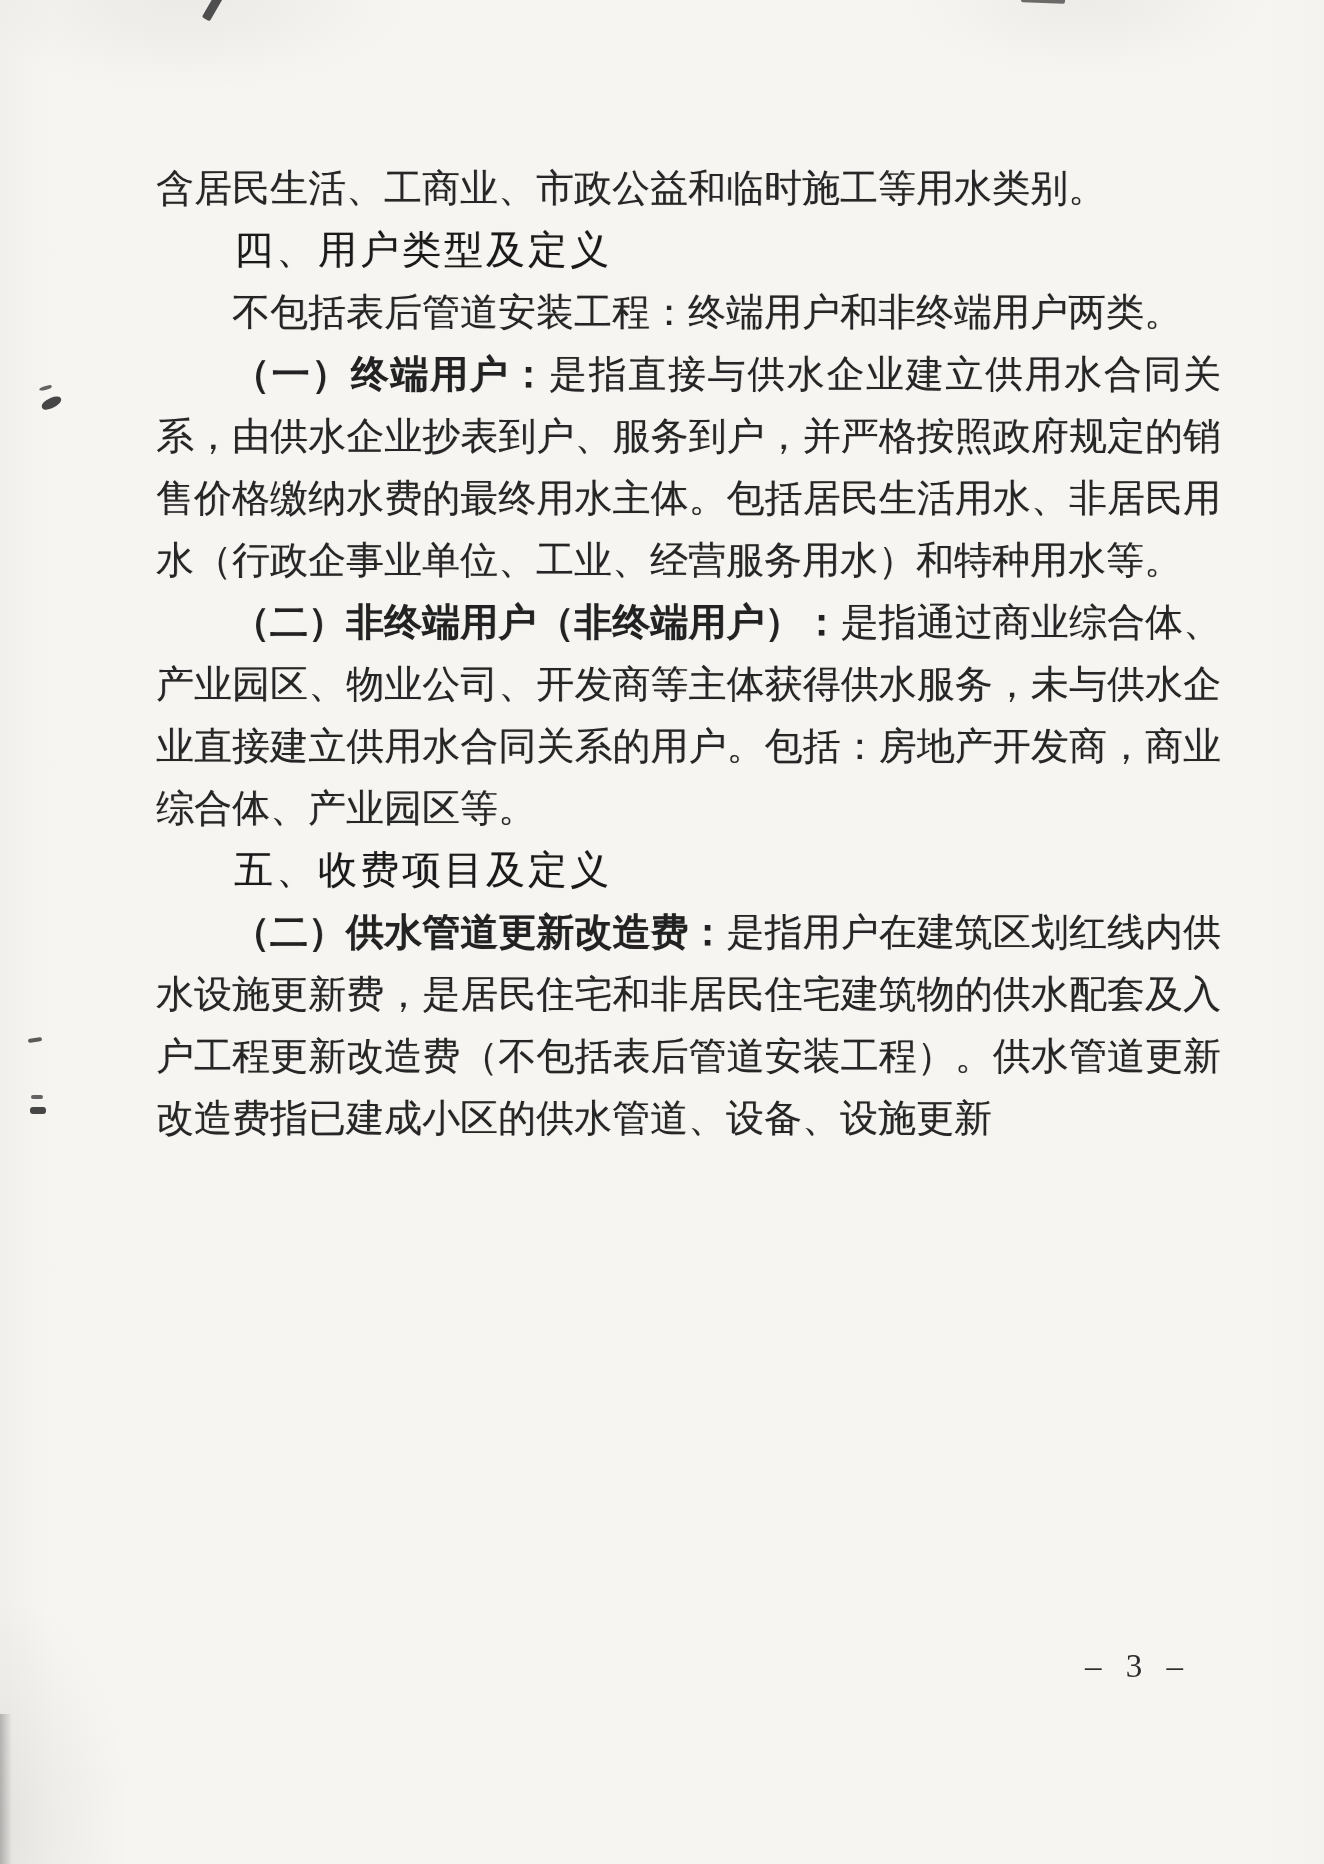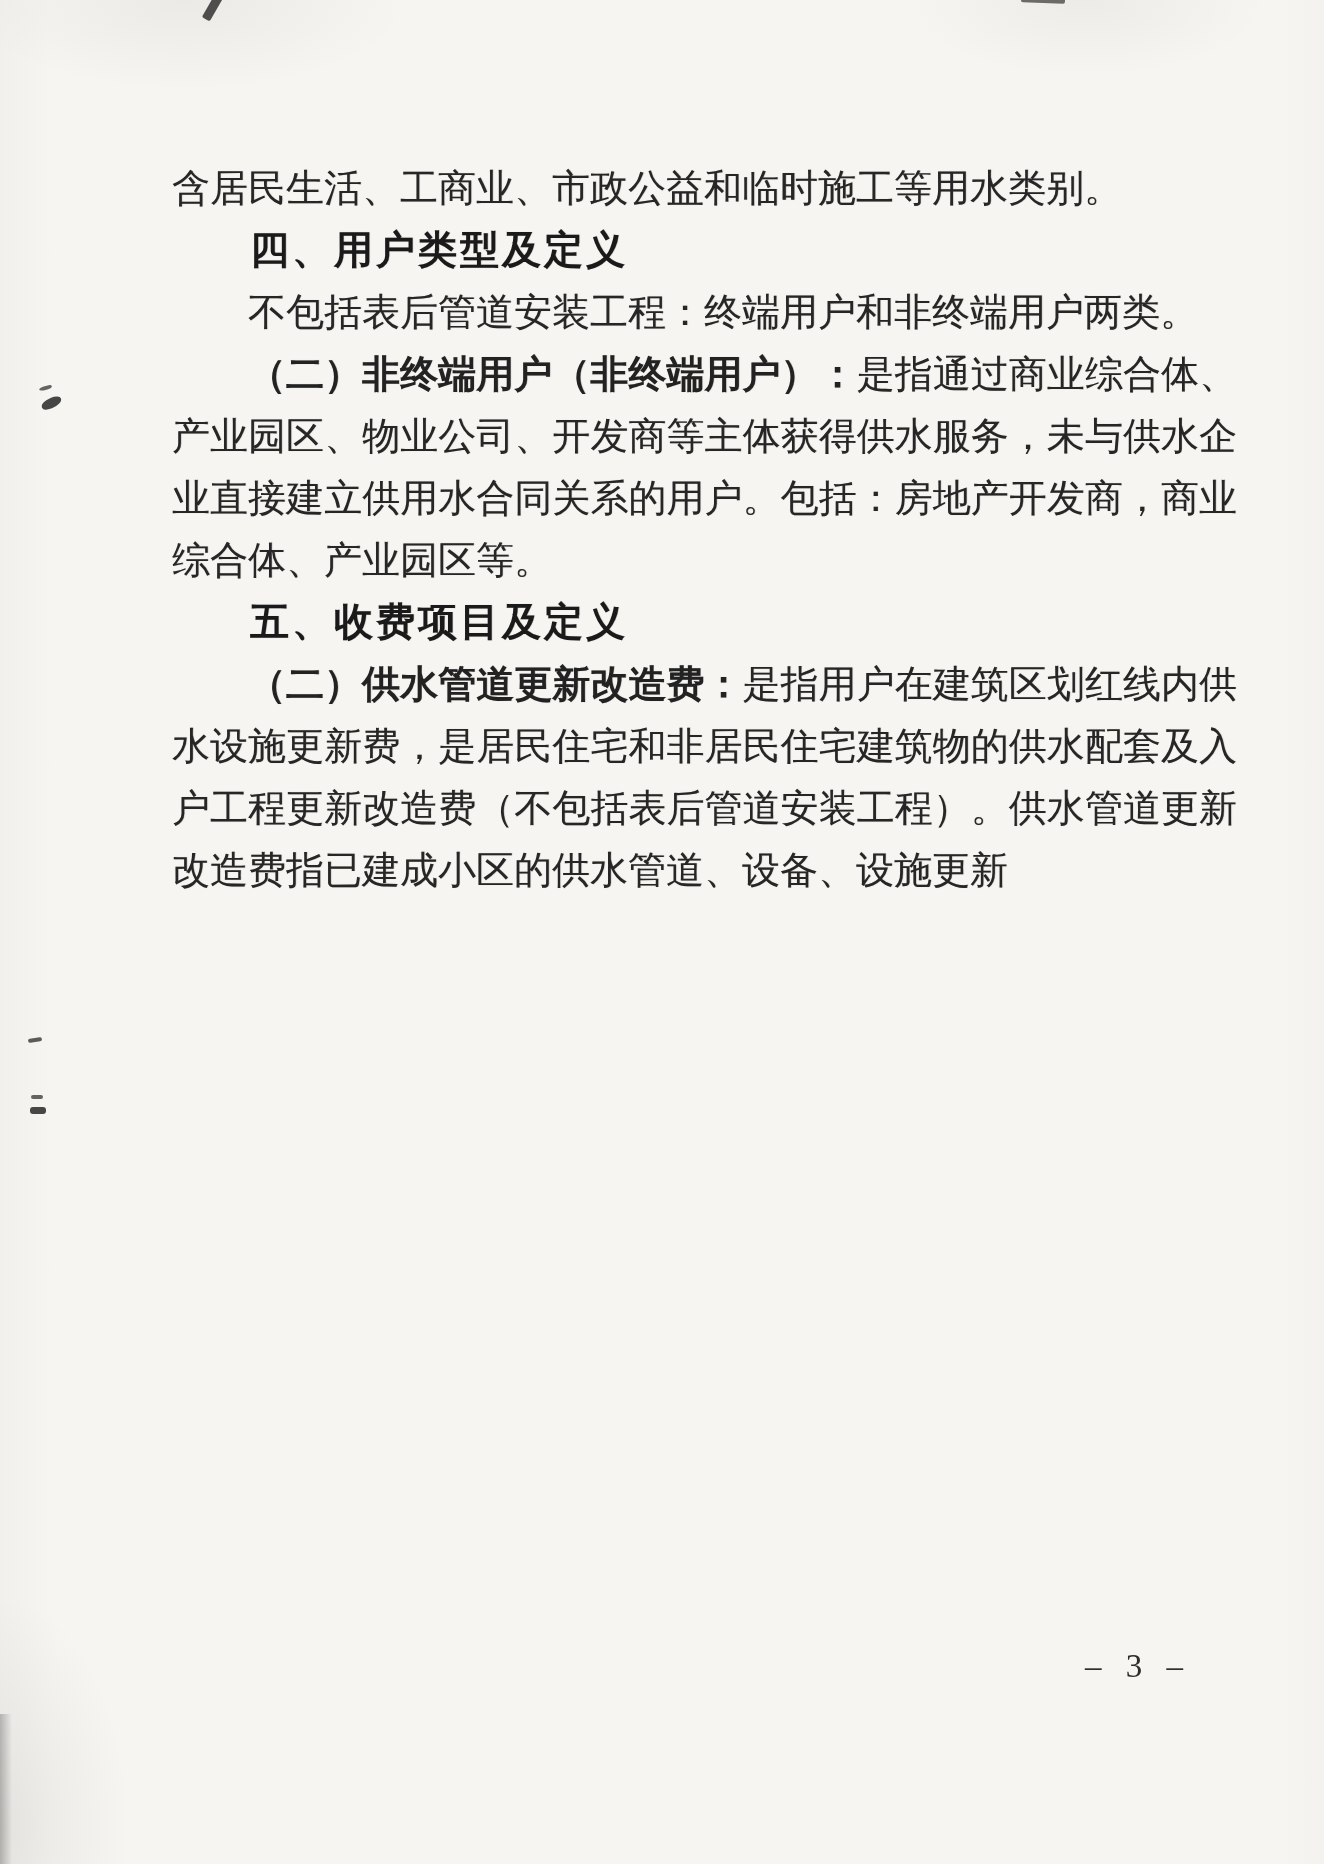--- a/index.html
+++ b/index.html
@@ -19,21 +19,21 @@
     inset: 0;
     background:
       radial-gradient(ellipse 320px 130px at 14% 0%, rgba(60,55,50,0.06), transparent 70%),
       radial-gradient(ellipse 260px 110px at 82% 0%, rgba(60,55,50,0.05), transparent 70%),
       radial-gradient(ellipse 180px 320px at 0% 98%, rgba(60,55,50,0.08), transparent 72%),
       linear-gradient(90deg, #f1f0ed 0%, #f6f5f2 4%, #f6f5f2 96%, #f3f2ef 100%),
       linear-gradient(#f6f5f2, #f4f3f0);
   }
   .content {
     position: absolute;
-    left: 172px;
+    left: 156px;
     top: 157px;
     width: 1065px;
     font-size: 38px;
     line-height: 62px;
     color: #262626;
     text-align: justify;
     text-justify: inter-character;
     text-shadow: 0.4px 0.4px 0.7px rgba(40,40,40,0.35);
   }
   .para {
@@ -42,21 +42,21 @@
   }
   .para.no-indent {
     text-indent: 0;
   }
   .heading {
     margin: 0;
     text-indent: 2em;
     font-size: 39px;
     line-height: 62px;
     font-family: "Liberation Sans", "DejaVu Sans", sans-serif;
-    font-weight: bold;
+    font-weight: normal;
     color: #1a1a1a;
     letter-spacing: 3px;
   }
   .lead {
     font-weight: bold;
     color: #222222;
   }
   .page-number {
     position: absolute;
     top: 1648px;
@@ -90,20 +90,21 @@
 <div class="page">
 
   <div class="content">
 
     <p class="para no-indent">含居民生活、工商业、市政公益和临时施工等用水类别。</p>
 
     <h2 class="heading">四、用户类型及定义</h2>
 
     <p class="para">不包括表后管道安装工程：终端用户和非终端用户两类。</p>
 
+    <p class="para"><span class="lead">（一）终端用户：</span><span>是指直接与供水企业建立供用水合同关系，由供水企业抄表到户、服务到户，并严格按照政府规定的销售价格缴纳水费的最终用水主体。包括居民生活用水、非居民用水（行政企事业单位、工业、经营服务用水）和特种用水等。</span></p>
 
     <p class="para"><span class="lead">（二）非终端用户（非终端用户）：</span><span>是指通过商业综合体、产业园区、物业公司、开发商等主体获得供水服务，未与供水企业直接建立供用水合同关系的用户。包括：房地产开发商，商业综合体、产业园区等。</span></p>
 
     <h2 class="heading">五、收费项目及定义</h2>
 
 
 
     <p class="para"><span class="lead">（二）供水管道更新改造费：</span><span>是指用户在建筑区划红线内供水设施更新费，是居民住宅和非居民住宅建筑物的供水配套及入户工程更新改造费（不包括表后管道安装工程）。供水管道更新改造费指已建成小区的供水管道、设备、设施更新</span></p>
 
   </div>

